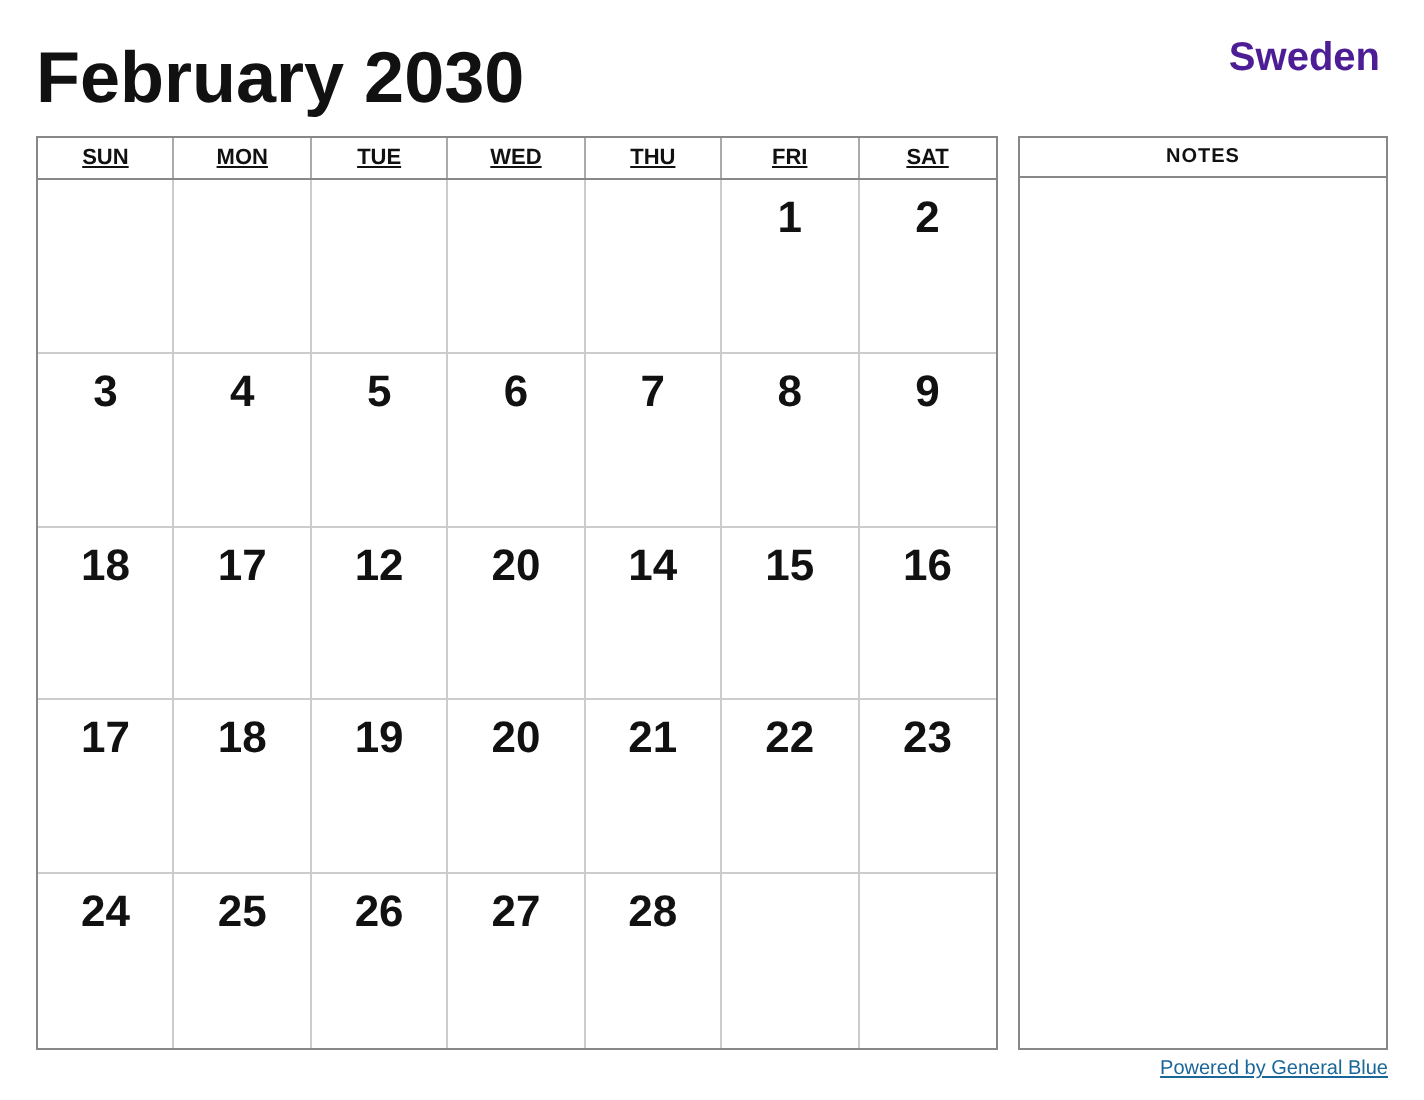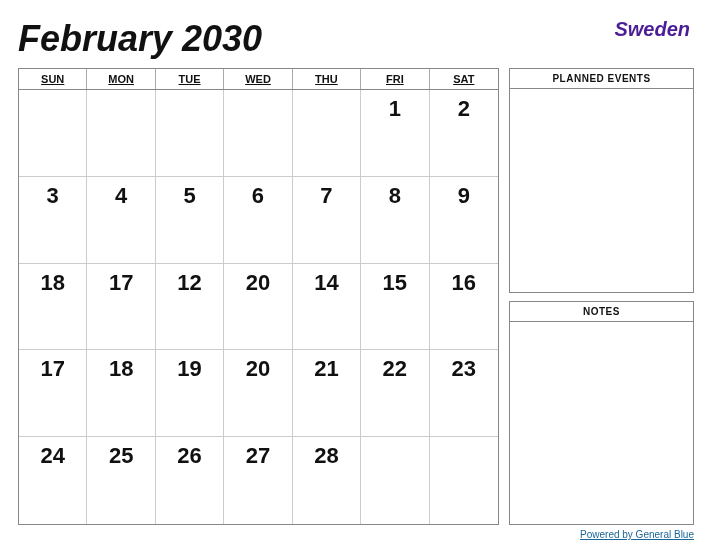--- a/index.html
+++ b/index.html
@@ -18,21 +18,20 @@
       height: 550px;
       padding: 18px 18px 10px 18px;
       display: flex;
       flex-direction: column;
     }
     .header-row {
       display: flex;
       justify-content: space-between;
       align-items: flex-start;
       margin-bottom: 8px;
-      font-style: italic;
     }
     .month-title {
       font-size: 36px;
       font-weight: bold;
       color: #111;
     }
     .country-title {
       font-size: 20px;
       font-weight: bold;
       color: #4c1d95;
@@ -189,24 +188,20 @@
           <div class="cal-cell">25</div>
           <div class="cal-cell">26</div>
           <div class="cal-cell">27</div>
           <div class="cal-cell">28</div>
           <div class="cal-cell empty"></div>
           <div class="cal-cell empty"></div>
         </div>
     </div>
 
     <div class="side-section">
-      <div class="side-box planned-box">
-        <div class="side-box-title">PLANNED EVENTS</div>
-        <div class="side-box-content"></div>
-      </div>
       <div class="side-box notes-box">
         <div class="side-box-title">NOTES</div>
         <div class="side-box-content"></div>
       </div>
     </div>
   </div>
 
   <div class="footer">
     <a href="#">Powered by General Blue</a>
   </div>

